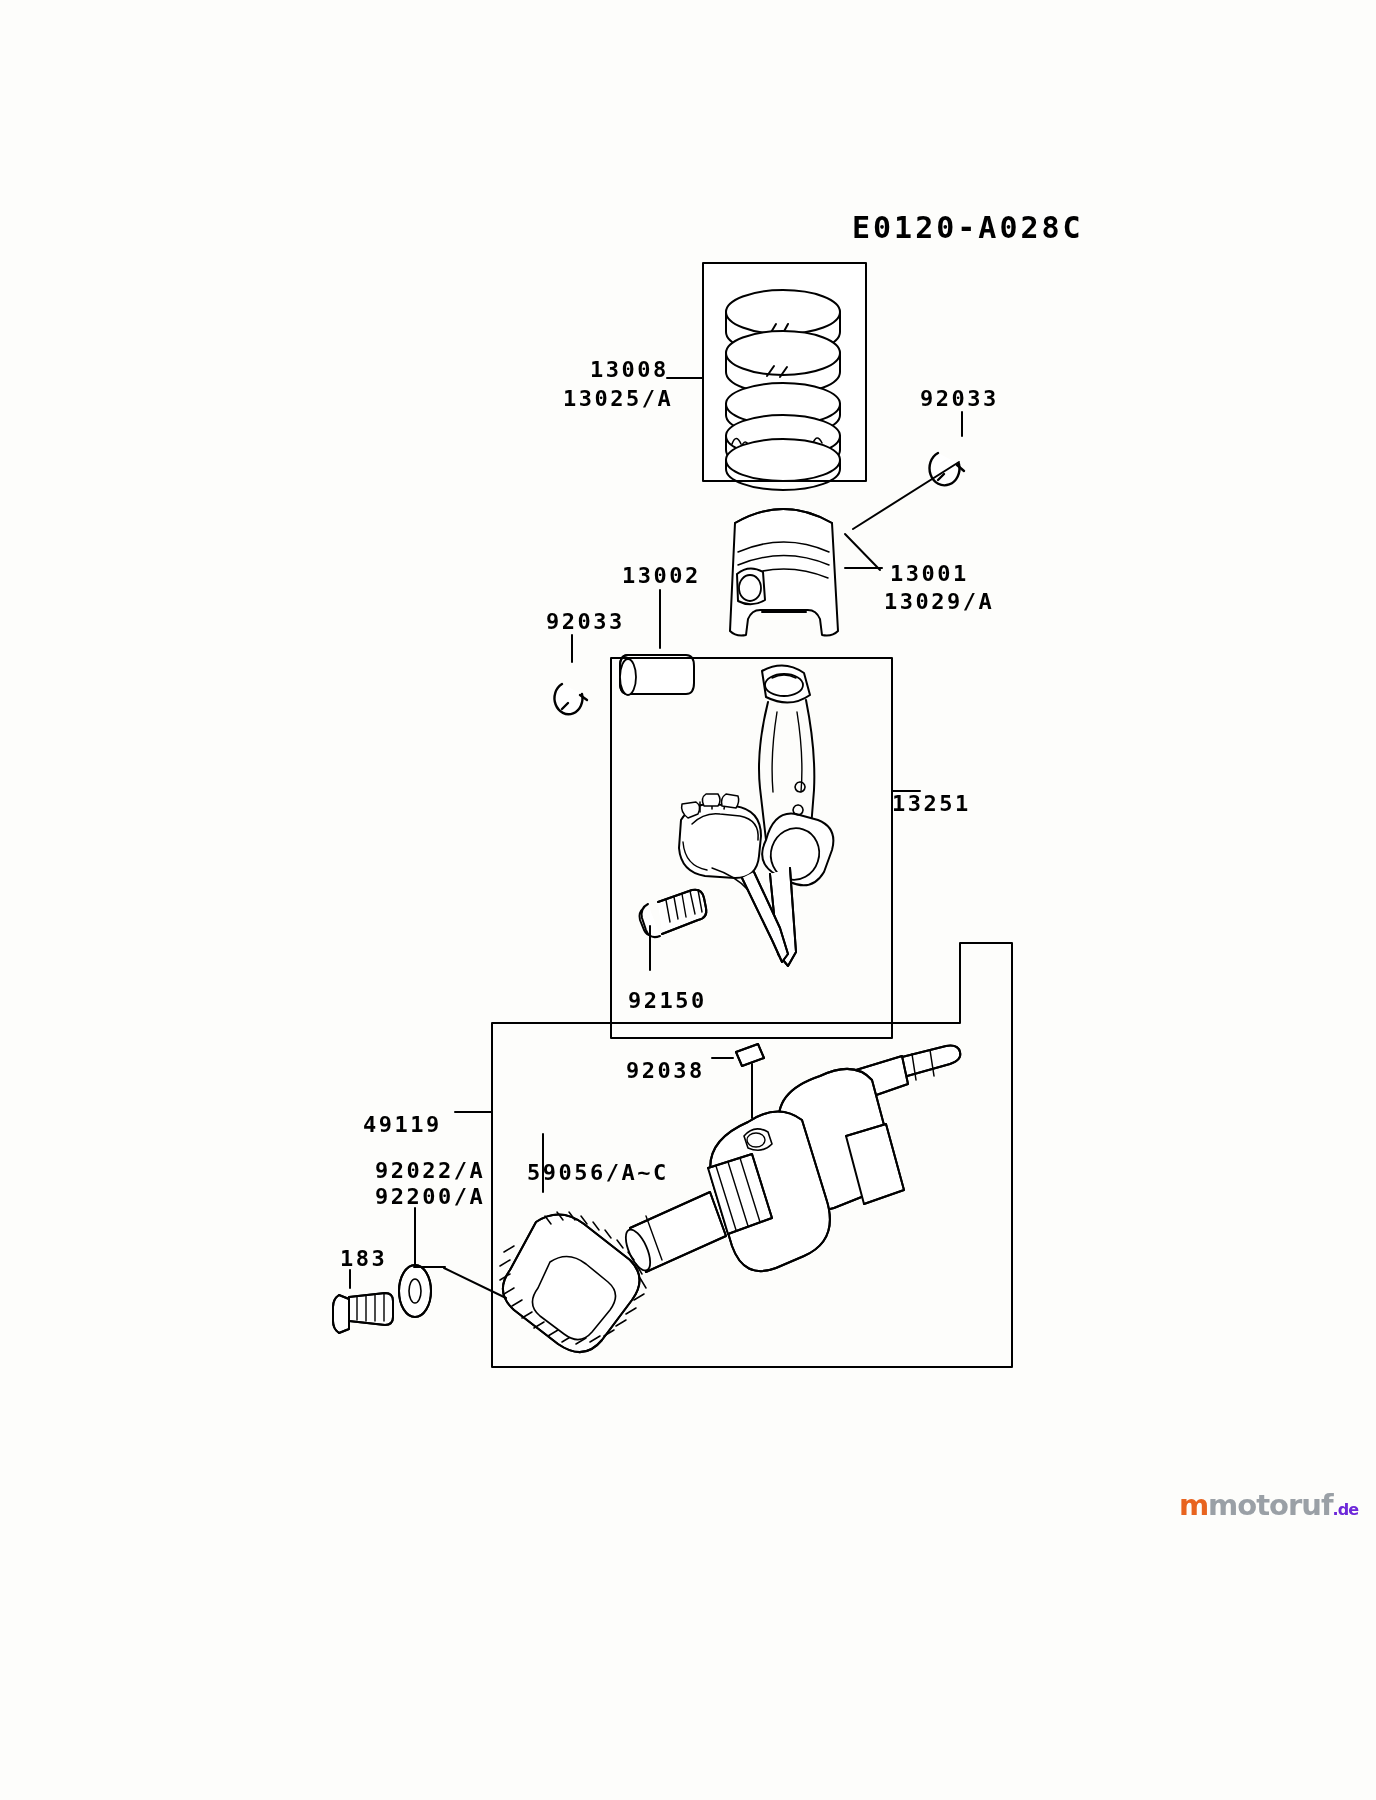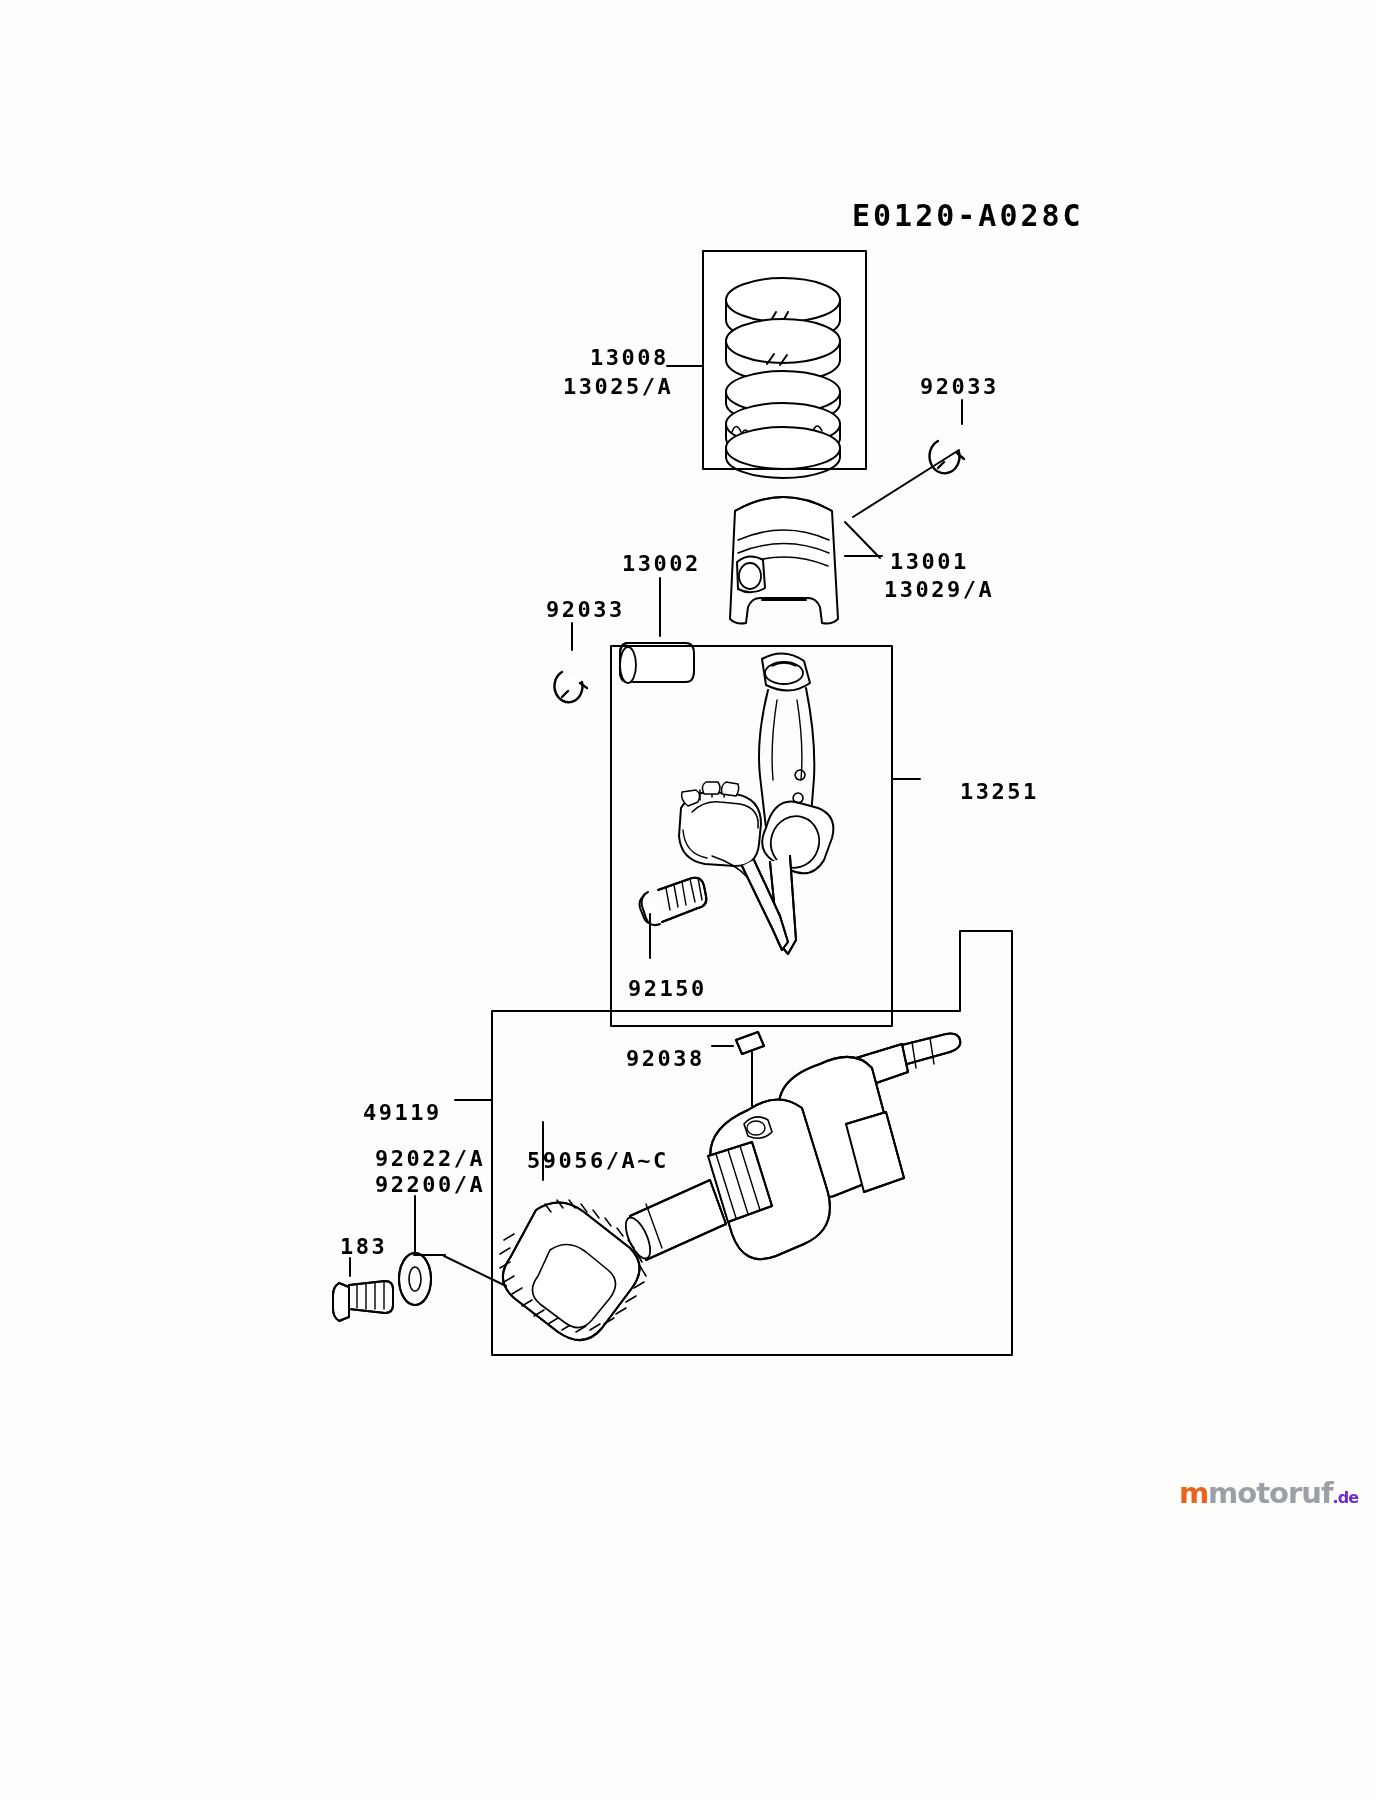--- a/index.html
+++ b/index.html
@@ -1,18 +1,18 @@
 <!DOCTYPE html>
 <html><head>
 <meta charset="utf-8">
 <title>Parts Diagram</title>
 <style>
   html,body{margin:0;padding:0;background:#fdfdfb;}
   body{font-family:"DejaVu Sans Mono","Liberation Mono",monospace;}
-  #page{position:relative;width:1376px;height:1520px;background:#fdfdfb;overflow:hidden;}
+  #page{position:relative;width:1376px;height:1520px;background:#fdfdfb;overflow:hidden;margin-top:12px;}
   .lbl{position:absolute;font-family:"DejaVu Sans Mono","Liberation Mono",monospace;
        font-weight:bold;color:#000;white-space:pre;letter-spacing:1px;}
   #title{font-size:30px;letter-spacing:3px;}
   .code{font-size:22px;letter-spacing:2.5px;}
   svg{position:absolute;left:0;top:0;}
   .wm{position:absolute;right:18px;bottom:10px;font-family:"DejaVu Sans","Liberation Sans",sans-serif;
       font-size:29px;font-weight:bold;color:#9aa0a6;letter-spacing:-1px;}
   .wm .o{color:#e8641f;}
   .wm .de{color:#6d28d9;font-size:16px;}
 </style>
@@ -237,21 +237,21 @@
 
   <div class="lbl" id="title" style="left:852px; top:198px;">E0120-A028C</div>
 
   <div class="lbl code" style="left:590px; top:345px;">13008</div>
   <div class="lbl code" style="left:563px; top:374px;">13025/A</div>
   <div class="lbl code" style="left:920px; top:374px;">92033</div>
   <div class="lbl code" style="left:622px; top:551px;">13002</div>
   <div class="lbl code" style="left:890px; top:549px;">13001</div>
   <div class="lbl code" style="left:884px; top:577px;text-align:center;">13029/A</div>
   <div class="lbl code" style="left:546px; top:597px;">92033</div>
-  <div class="lbl code" style="left:960px; top:779px;">13251</div>
+  <div class="lbl code" style="left:892px; top:779px;">13251</div>
   <div class="lbl code" style="left:628px; top:976px;">92150</div>
   <div class="lbl code" style="left:363px; top:1100px;">49119</div>
   <div class="lbl code" style="left:626px; top:1046px;">92038</div>
   <div class="lbl code" style="left:527px; top:1148px;">59056/A~C</div>
   <div class="lbl code" style="left:375px; top:1146px;">92022/A</div>
   <div class="lbl code" style="left:375px; top:1172px;">92200/A</div>
   <div class="lbl code" style="left:340px; top:1234px;">183</div>
 
   <div class="wm"><span class="o">m</span><span>motoruf</span><span class="de">.de</span></div>
 </div>

